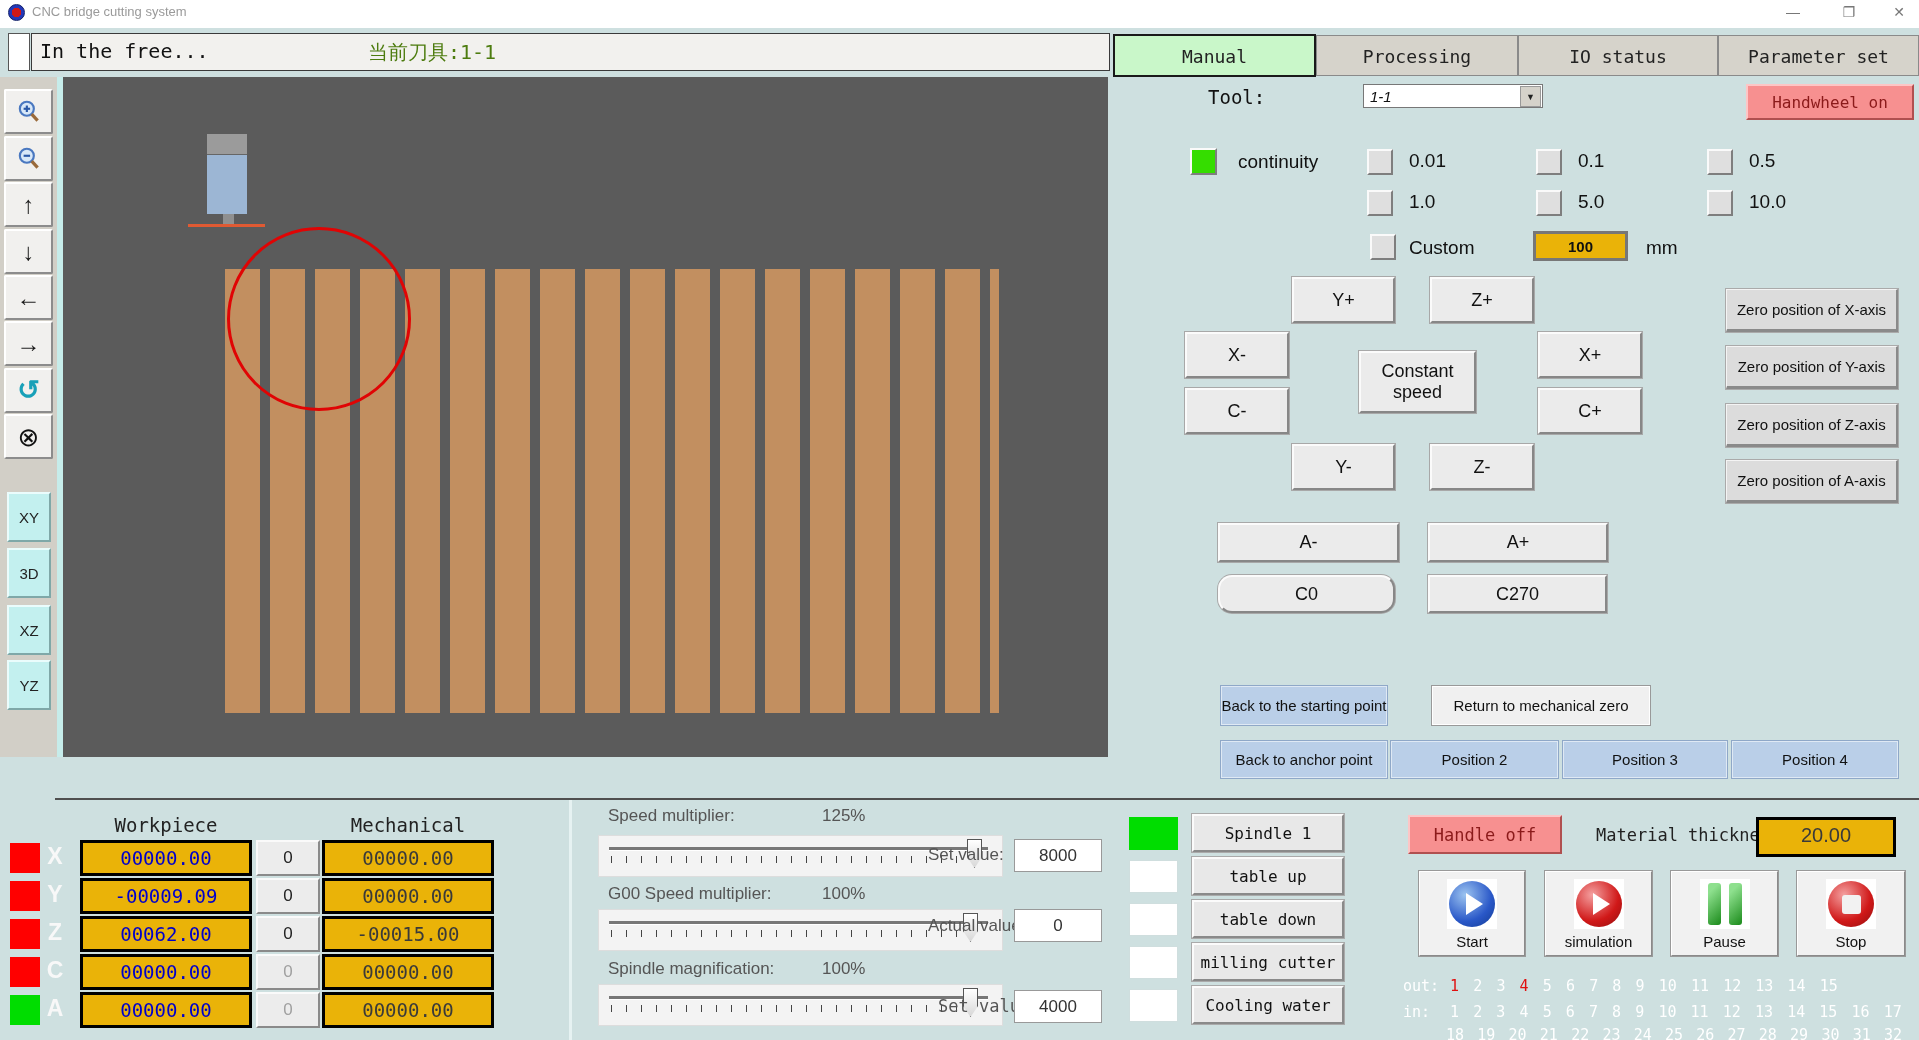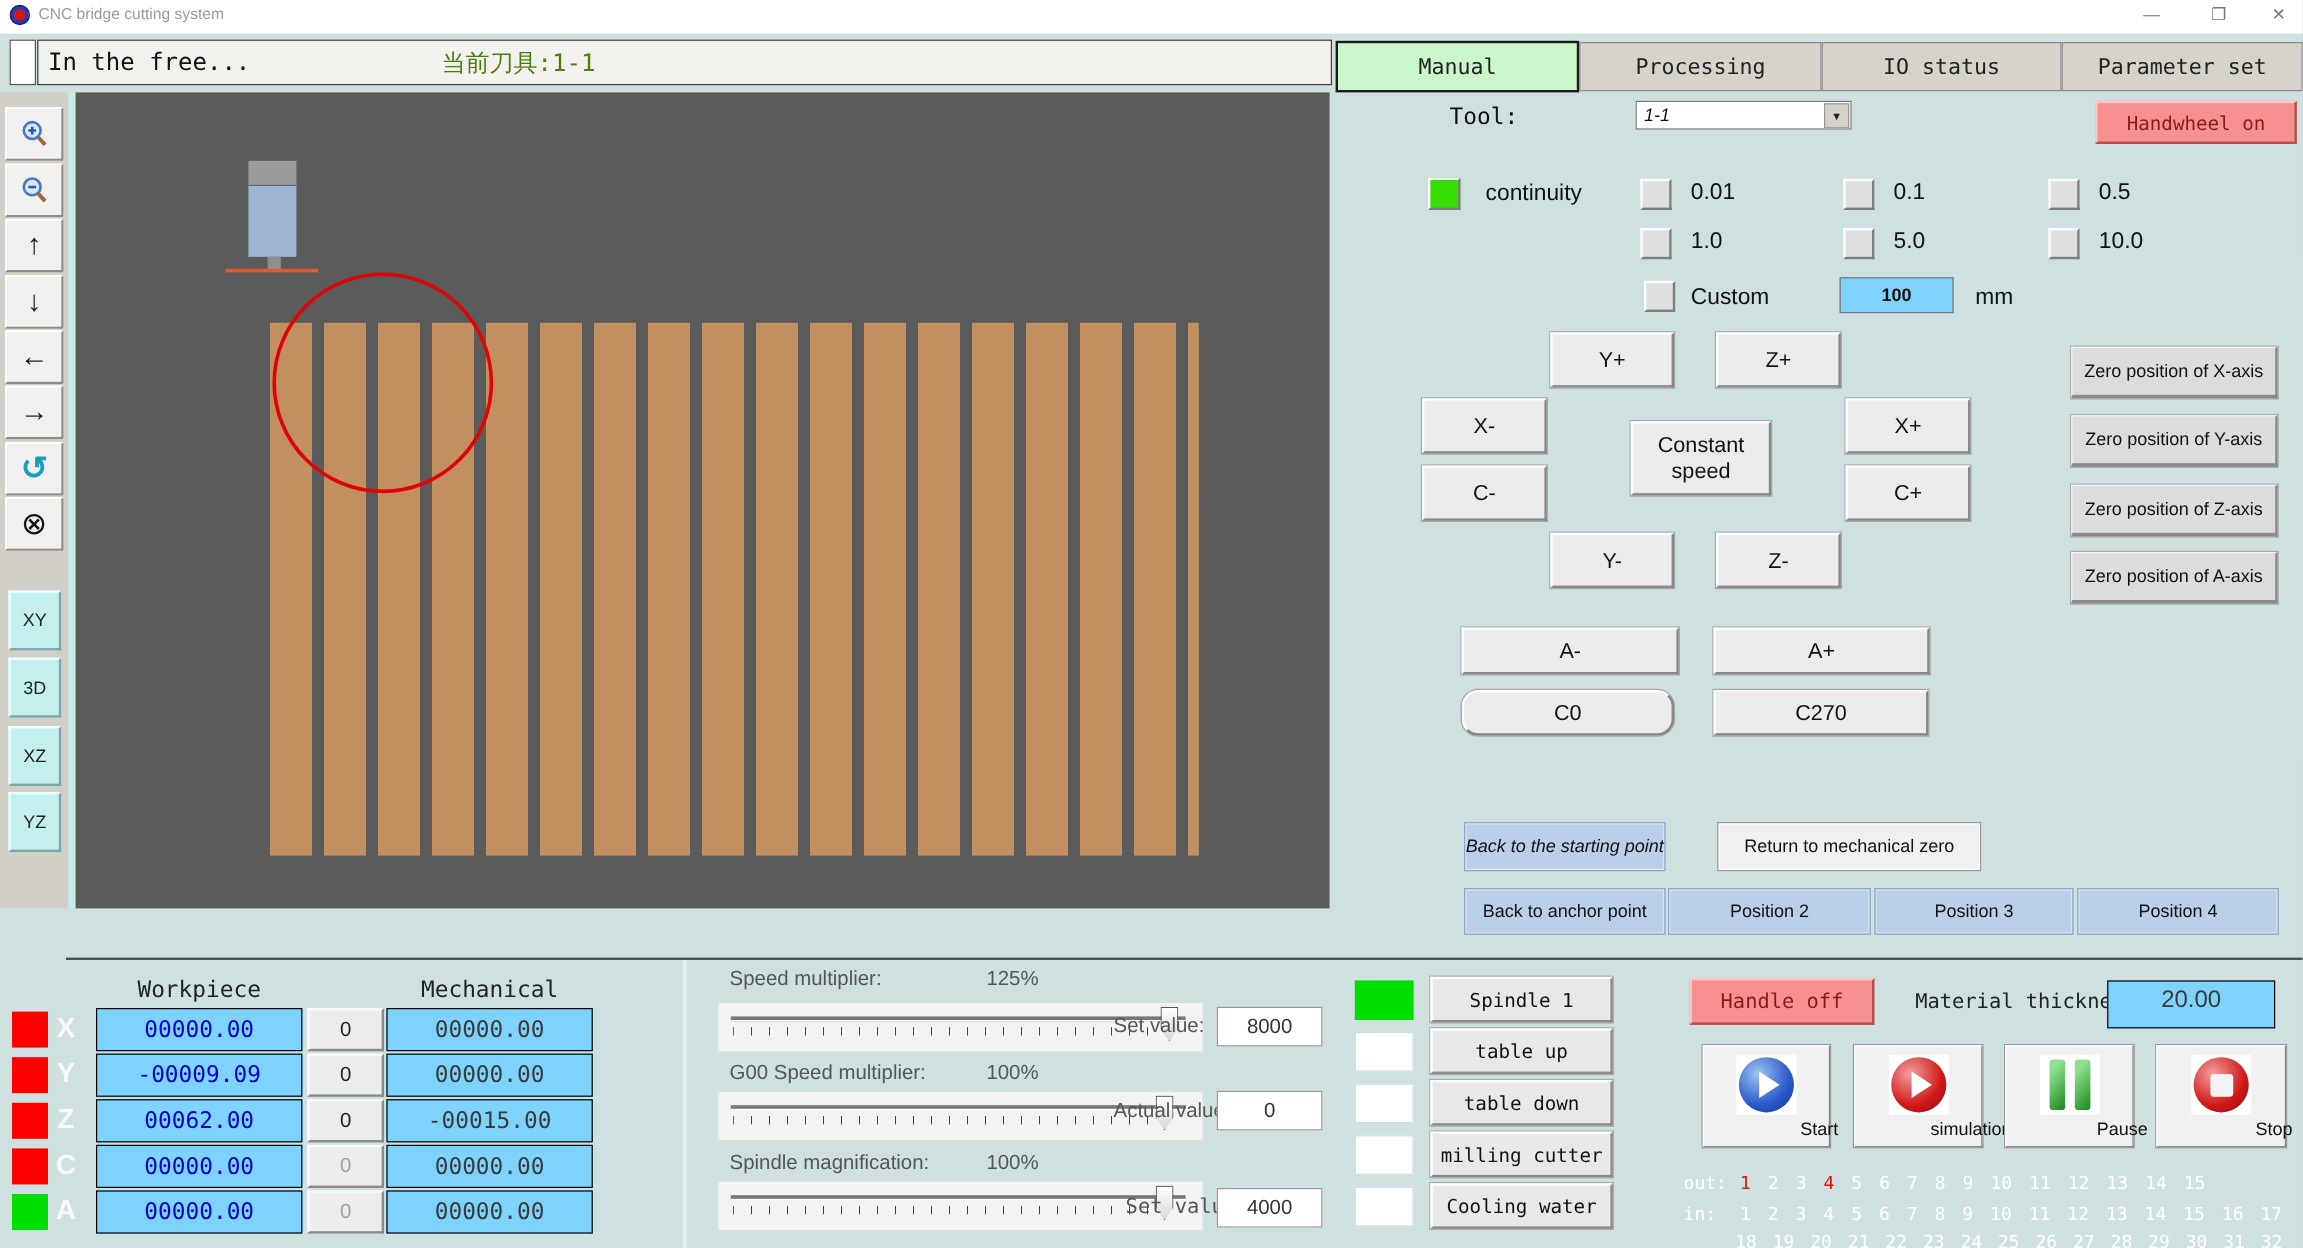--- a/index.html
+++ b/index.html
@@ -78,21 +78,21 @@
   
   .hdiv{left:55px;top:798px;width:1864px;height:2px;background:#4f4f4f;}
   .vsep{left:569px;top:800px;width:3px;height:240px;background:#e6f2f2;}
 
   .coord-header{top:814px;font-size:19px;color:#222;text-align:center;}
   .led{width:30px;height:30px;}
   .led.red{background:#ff0000;}
   .led.green{background:#00dd00;}
   .led.white{background:#ffffff;border:1px solid #cfdede;box-sizing:border-box;}
   .axis-letter{width:26px;text-align:center;font-size:23px;font-weight:bold;color:#f8f8f8;}
-  .valbox{background:#7dd3fc;border:1px solid #000000;box-sizing:border-box;display:flex;align-items:center;justify-content:center;
+  .valbox{background:#eab308;border:3px solid #000000;box-sizing:border-box;display:flex;align-items:center;justify-content:center;
     font-size:19px;}
   .valbox.blue{color:#0000cc;}
   .valbox.dark{color:#3a3a3a;}
   .zerobtn{background:#ececec;box-sizing:border-box;display:flex;align-items:center;justify-content:center;
     border-top:2px solid #fafafa;border-left:2px solid #fafafa;border-right:2px solid #8a8a8a;border-bottom:2px solid #8a8a8a;
     font-size:17px;color:#222;cursor:pointer;}
   .zerobtn.disabled{color:#a0a0a0;}
 
   .sllabel{font-size:17px;color:#555;}
   .slval{font-size:17px;color:#555;}
@@ -107,21 +107,21 @@
     font-size:17px;color:#333;}
 
   .outbtn{background:#e8e8e8;box-sizing:border-box;display:flex;align-items:center;justify-content:center;
     border-top:2px solid #fbfbfb;border-left:2px solid #fbfbfb;border-right:2px solid #8a8a8a;border-bottom:2px solid #8a8a8a;
     box-shadow:0 0 0 1px #aaa;font-size:16px;color:#111;cursor:pointer;}
 
   .tp{background:#f1f1f1;box-sizing:border-box;cursor:pointer;
     border-top:1px solid #fff;border-left:1px solid #fff;border-right:1px solid #8a8a8a;border-bottom:1px solid #8a8a8a;
     box-shadow:0 0 0 1px #999;}
   .tile{position:absolute;left:50%;transform:translateX(-50%);top:7px;width:50px;height:50px;background:#fff;}
-  .tp-label{position:absolute;bottom:5px;width:100%;text-align:center;font-size:15px;color:#111;padding-left:44px;}
+  .tp-label{position:absolute;bottom:5px;width:100%;text-align:center;font-size:15px;color:#111;}
   .i-circle{position:absolute;left:2px;top:2px;width:46px;height:46px;border-radius:50%;}
   .i-blue{background:radial-gradient(circle at 35% 30%, #9cc4f0, #2a58c8 60%, #123a90);}
   .i-red{background:radial-gradient(circle at 35% 30%, #f4a0a0, #d01818 60%, #8f0f0f);}
   .i-play::after{content:"";position:absolute;left:17px;top:12px;border-left:17px solid #fff;
     border-top:11px solid transparent;border-bottom:11px solid transparent;}
   .i-square::after{content:"";position:absolute;left:14px;top:14px;width:19px;height:19px;background:#f2f2f2;border-radius:3px;}
   .i-pause{position:absolute;left:0;top:4px;width:50px;display:flex;gap:8px;justify-content:center;}
   .i-pause .bar{width:13px;height:42px;border-radius:3px;background:linear-gradient(135deg,#8ee08e 20%,#1a8a1a);}
 
   .iorow{display:flex;justify-content:space-between;font-family:"DejaVu Sans Mono",monospace;font-size:15px;color:#fff;}
@@ -241,21 +241,21 @@
   <div class="abs jbtn" style="left:1218px;top:523px;width:181px;height:39px;">A-</div>
   <div class="abs jbtn" style="left:1428px;top:523px;width:180px;height:39px;">A+</div>
   <div class="abs jbtn" style="left:1218px;top:575px;width:177px;height:38px;border-radius:14px;">C0</div>
   <div class="abs jbtn" style="left:1428px;top:575px;width:179px;height:38px;">C270</div>
 
   <div class="abs zbtn" style="left:1726px;top:289px;width:172px;height:43px;">Zero position of X-axis</div>
   <div class="abs zbtn" style="left:1726px;top:346px;width:172px;height:43px;">Zero position of Y-axis</div>
   <div class="abs zbtn" style="left:1726px;top:404px;width:172px;height:43px;">Zero position of Z-axis</div>
   <div class="abs zbtn" style="left:1726px;top:460px;width:172px;height:43px;">Zero position of A-axis</div>
 
-  <div class="abs bluebtn" style="left:1220px;top:685px;width:168px;height:41px;padding:0 0;font-style:italic;">Back to the starting point</div>
+  <div class="abs bluebtn" style="left:1220px;top:685px;width:168px;height:41px;padding:0 0;">Back to the starting point</div>
   <div class="abs graybtn" style="left:1431px;top:685px;width:220px;height:41px;">Return to mechanical zero</div>
   <div class="abs bluebtn" style="left:1220px;top:740px;width:168px;height:39px;">Back to anchor point</div>
   <div class="abs bluebtn" style="left:1390px;top:740px;width:169px;height:39px;">Position 2</div>
   <div class="abs bluebtn" style="left:1562px;top:740px;width:166px;height:39px;">Position 3</div>
   <div class="abs bluebtn" style="left:1731px;top:740px;width:168px;height:39px;">Position 4</div>
 
   <div class="abs hdiv"></div>
   <div class="abs vsep"></div>
 
   <div class="abs coord-header mono" style="left:80px;top:814px;width:172px;">Workpiece</div>

